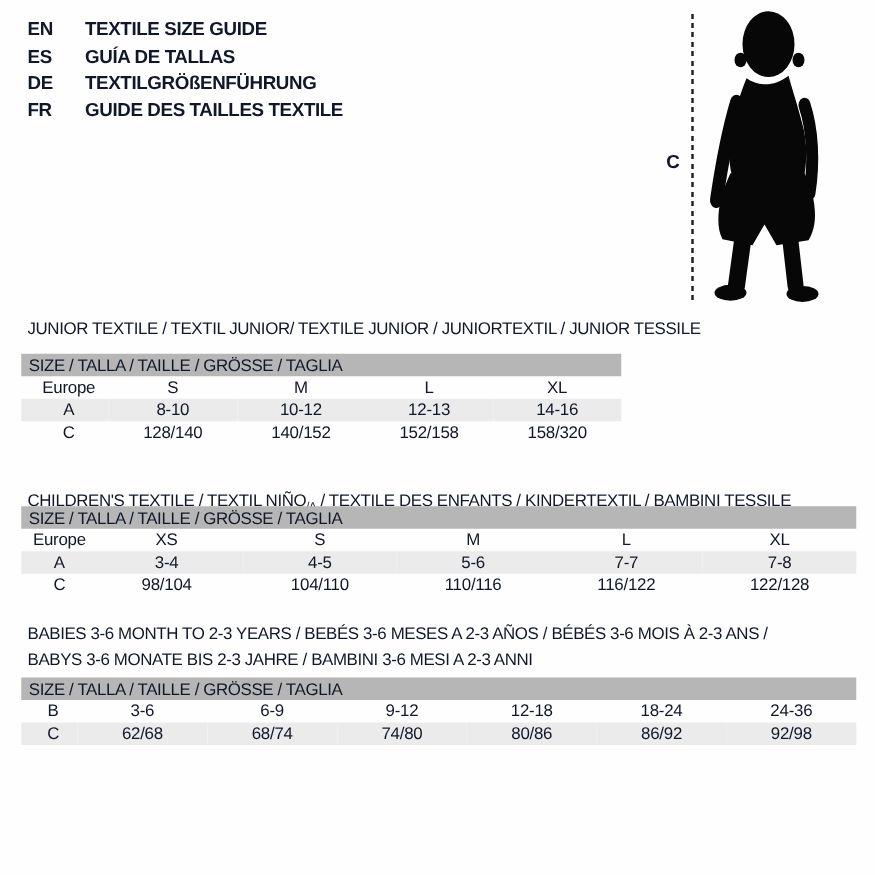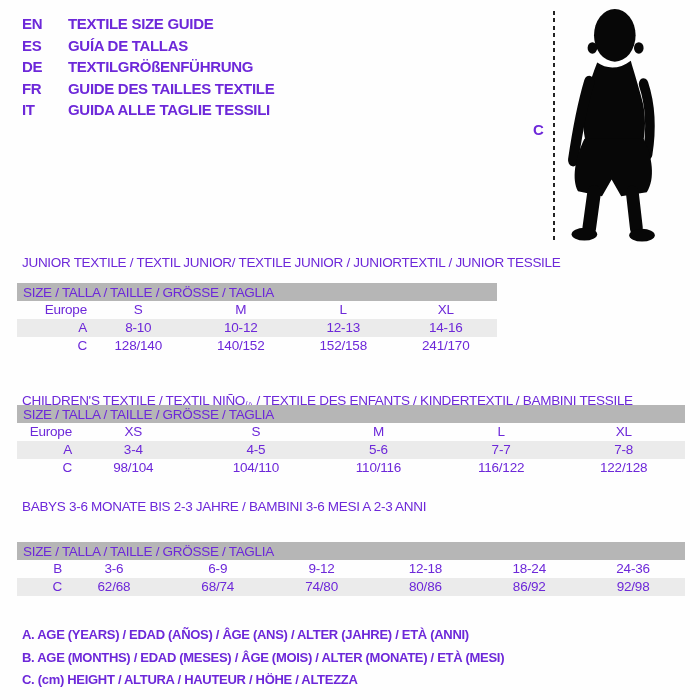--- a/index.html
+++ b/index.html
@@ -1,18 +1,18 @@
 <!DOCTYPE html>
 <html><head>
 <meta charset="utf-8">
 <style>
   html,body{margin:0;padding:0;background:#ffffff;}
   .canvas{
     position:relative;width:700px;height:700px;background:#fefefe;overflow:hidden;
-    font-family:"Liberation Sans",sans-serif;color:#6d28d9;
+    font-family:"Liberation Sans",sans-serif;color:#0f172a;
   }
   
   .lang-block{position:absolute;left:22px;top:13px;}
   .lang-row{height:21.6px;line-height:21.6px;font-weight:700;font-size:15px;letter-spacing:-0.3px;white-space:nowrap;}
   .lang-code{display:inline-block;width:46px;}
   
   .dash-line{
     position:absolute;left:553px;top:11px;width:2px;height:231px;
     background:repeating-linear-gradient(to bottom,#222222 0 4px,transparent 4px 7.5px);
   }
@@ -24,21 +24,21 @@
   
   table.sizes{position:absolute;left:17px;border-collapse:collapse;table-layout:fixed;}
   table.sizes th.bar{
     background:#b6b6b6;height:18px;font-weight:400;font-size:13.5px;letter-spacing:-0.3px;
     text-align:left;padding:0 0 0 6px;white-space:nowrap;
   }
   table.sizes td{
     height:18px;line-height:18px;font-size:13.5px;letter-spacing:-0.2px;
     text-align:center;padding:0;white-space:nowrap;
   }
-  table.sizes td.lbl{text-align:right;padding-left:6px;}
+  table.sizes td.lbl{text-align:center;padding-left:6px;}
   table.sizes tr.alt{background:#ebebeb;}
   .t1{top:283px;width:480px;}
   .t1 col.clbl{width:70px;}
   .t2{top:405px;width:668px;}
   .t2 col.clbl{width:55px;}
   .t3{top:542px;width:668px;}
   .t3 col.clbl{width:45px;}
   
   .notes{position:absolute;left:22px;top:624px;}
   .note-line{height:22.6px;line-height:22.6px;font-weight:700;font-size:13px;letter-spacing:-0.3px;white-space:nowrap;}
@@ -53,23 +53,20 @@
       <span class="lang-code">EN</span><span>TEXTILE SIZE GUIDE</span>
     </div>
     <div class="lang-row">
       <span class="lang-code">ES</span><span>GUÍA DE TALLAS</span>
     </div>
     <div class="lang-row">
       <span class="lang-code">DE</span><span>TEXTILGRÖßENFÜHRUNG</span>
     </div>
     <div class="lang-row">
       <span class="lang-code">FR</span><span>GUIDE DES TAILLES TEXTILE</span>
-    </div>
-    <div class="lang-row">
-      <span class="lang-code">IT</span><span>GUIDA ALLE TAGLIE TESSILI</span>
     </div>
   </div>
 
   <span class="figure-c">C</span>
   <div class="dash-line"></div>
   <svg class="sil" viewBox="0 0 130 240" preserveAspectRatio="none" fill="#070707" stroke="none">
     <ellipse cx="66" cy="28" rx="26" ry="27"></ellipse>
     <circle cx="38" cy="41" r="6"></circle>
     <circle cx="96" cy="41" r="6"></circle>
     <path d="M44,56 C35,74 29,94 27,112 C26,124 28,134 32,142 L100,142 C105,128 105,108 100,94 C95,78 90,66 86,54 C72,63 56,63 44,56 Z"></path>
@@ -109,21 +106,21 @@
         <td>8-10</td>
         <td>10-12</td>
         <td>12-13</td>
         <td>14-16</td>
       </tr>
       <tr>
         <td class="lbl">C</td>
         <td>128/140</td>
         <td>140/152</td>
         <td>152/158</td>
-        <td>241/170</td>
+        <td>158/320</td>
       </tr>
     </tbody>
   </table>
 
   <div class="title" style="top:390px">
     <span>CHILDREN'S TEXTILE / TEXTIL NIÑO</span><span class="sub">/A</span><span> / TEXTILE DES ENFANTS / KINDERTEXTIL / BAMBINI TESSILE</span>
   </div>
   <table class="sizes t2">
     <colgroup>
         <col class="clbl">
@@ -160,20 +157,21 @@
         <td>98/104</td>
         <td>104/110</td>
         <td>110/116</td>
         <td>116/122</td>
         <td>122/128</td>
       </tr>
     </tbody>
   </table>
 
   <div class="title" style="top:496px">
+    <div>BABIES 3-6 MONTH TO 2-3 YEARS / BEBÉS 3-6 MESES A 2-3 AÑOS / BÉBÉS 3-6 MOIS À 2-3 ANS /</div>
     <div>BABYS 3-6 MONATE BIS 2-3 JAHRE / BAMBINI 3-6 MESI A 2-3 ANNI</div>
   </div>
   <table class="sizes t3">
     <colgroup>
         <col class="clbl">
         <col>
         <col>
         <col>
         <col>
         <col>
@@ -199,19 +197,14 @@
         <td>62/68</td>
         <td>68/74</td>
         <td>74/80</td>
         <td>80/86</td>
         <td>86/92</td>
         <td>92/98</td>
       </tr>
     </tbody>
   </table>
 
-  <div class="notes">
-    <div class="note-line">A. AGE (YEARS) / EDAD (AÑOS) / ÂGE (ANS) / ALTER (JAHRE) / ETÀ (ANNI)</div>
-    <div class="note-line">B. AGE (MONTHS) / EDAD (MESES) / ÂGE (MOIS) / ALTER (MONATE) / ETÀ (MESI)</div>
-    <div class="note-line">C. (cm) HEIGHT / ALTURA / HAUTEUR / HÖHE / ALTEZZA</div>
-  </div>
 
 </div>
 
 </body></html>

